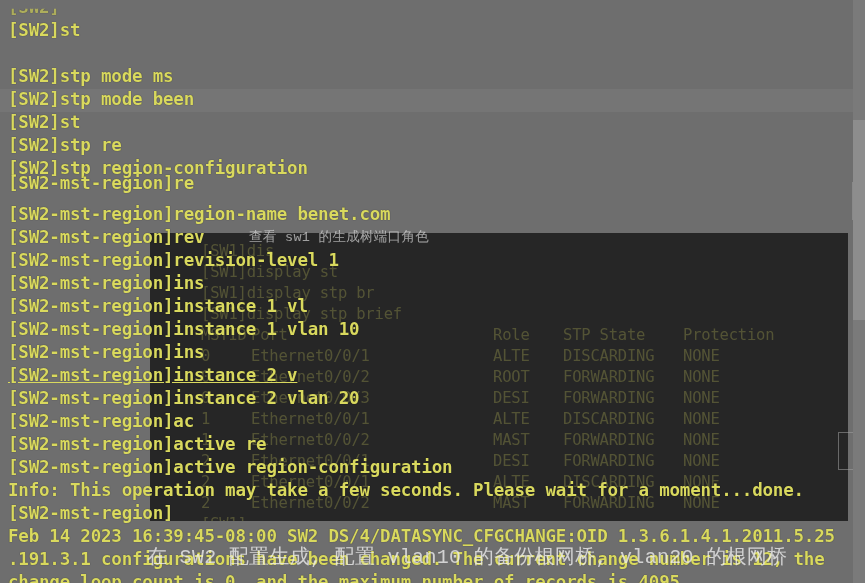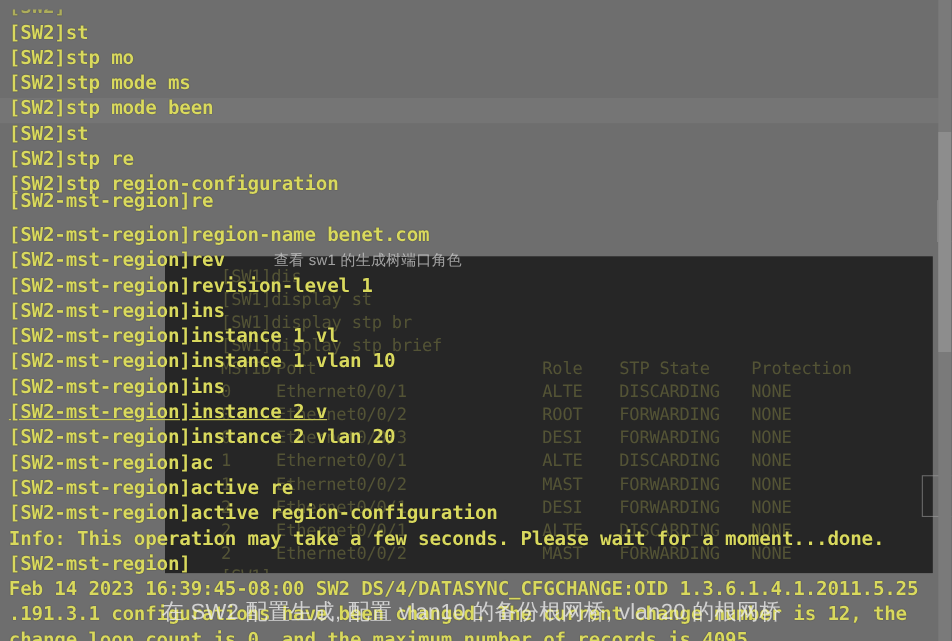--- a/index.html
+++ b/index.html
@@ -69,21 +69,21 @@
     letter-spacing: -0.2px;
     font-family: "DejaVu Sans Mono", "Liberation Mono", monospace;
     margin-left: 43px;
   }
 
   
   .annot {
     position: absolute;
     z-index: 60;
     color: rgba(225,225,225,0.66);
-    font-family: Liberation Sans, sans-serif;
+    font-family: Liberation Mono, monospace;
     font-size: 13.5px;
     white-space: pre;
     letter-spacing: 0.3px;
   }
   .annot.bottom {
     color: rgba(235,235,235,0.80);
     font-size: 20px;
   }
 
   
@@ -168,21 +168,20 @@
   </div>
 
   <div class="chrome-box" style="left:852px; top:182px; width:30px; height:36px;"></div>
   <div class="chrome-box" style="left:838px; top:432px; width:40px; height:36px;"></div>
 
   <div id="hl-band" style="top: 89px;"></div>
 
   <div id="fg-terminal">
       <div class="fg-line clipped" style="top: -4px; clip-path: inset(55% 0px 0px);">[SW2]</div>
       <div class="fg-line" style="top: 19px;">[SW2]st</div>
-      <div class="fg-line" style="top: 42px;">[SW2]stp mo</div>
       <div class="fg-line" style="top: 65px;">[SW2]stp mode ms</div>
       <div class="fg-line" style="top: 88px;">[SW2]stp mode been</div>
       <div class="fg-line" style="top: 111px;">[SW2]st</div>
       <div class="fg-line" style="top: 134px;">[SW2]stp re</div>
       <div class="fg-line" style="top: 157px;">[SW2]stp region-configuration</div>
       <div class="fg-line" style="top: 172px;">[SW2-mst-region]re</div>
       <div class="fg-line" style="top: 203px;">[SW2-mst-region]region-name benet.com</div>
       <div class="fg-line" style="top: 226px;">[SW2-mst-region]rev</div>
       <div class="fg-line" style="top: 249px;">[SW2-mst-region]revision-level 1</div>
       <div class="fg-line" style="top: 272px;">[SW2-mst-region]ins</div>

